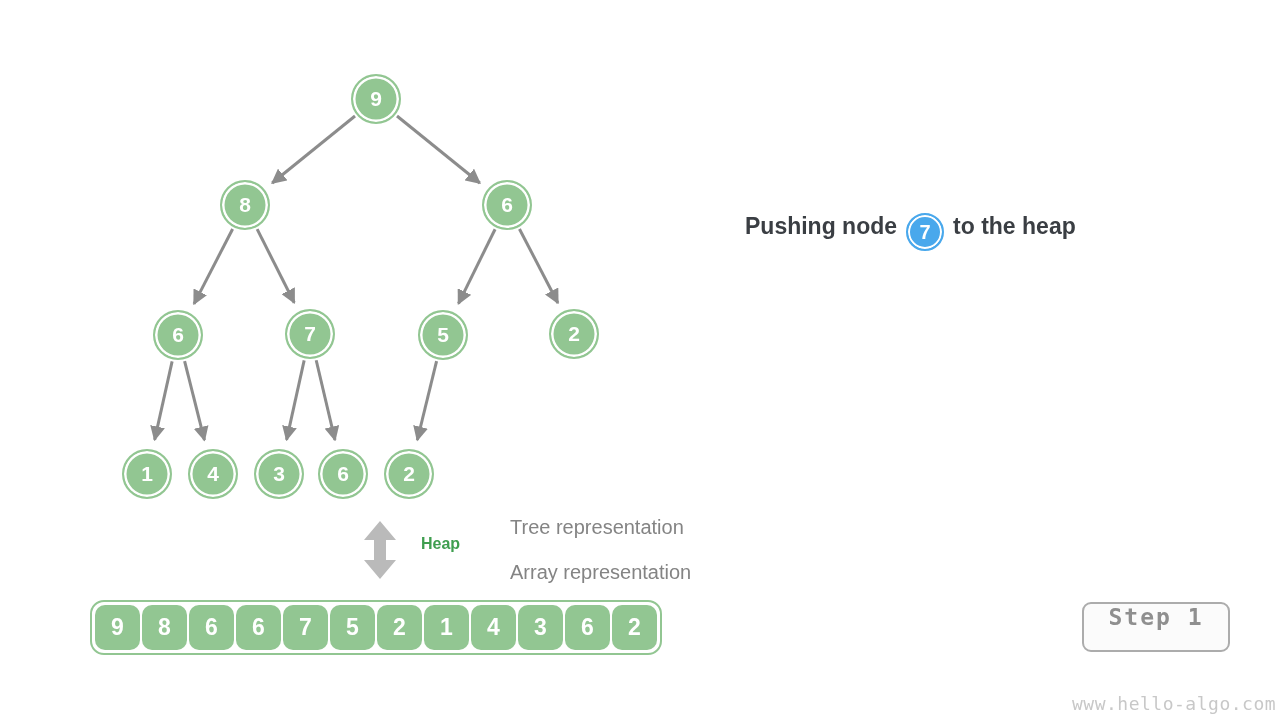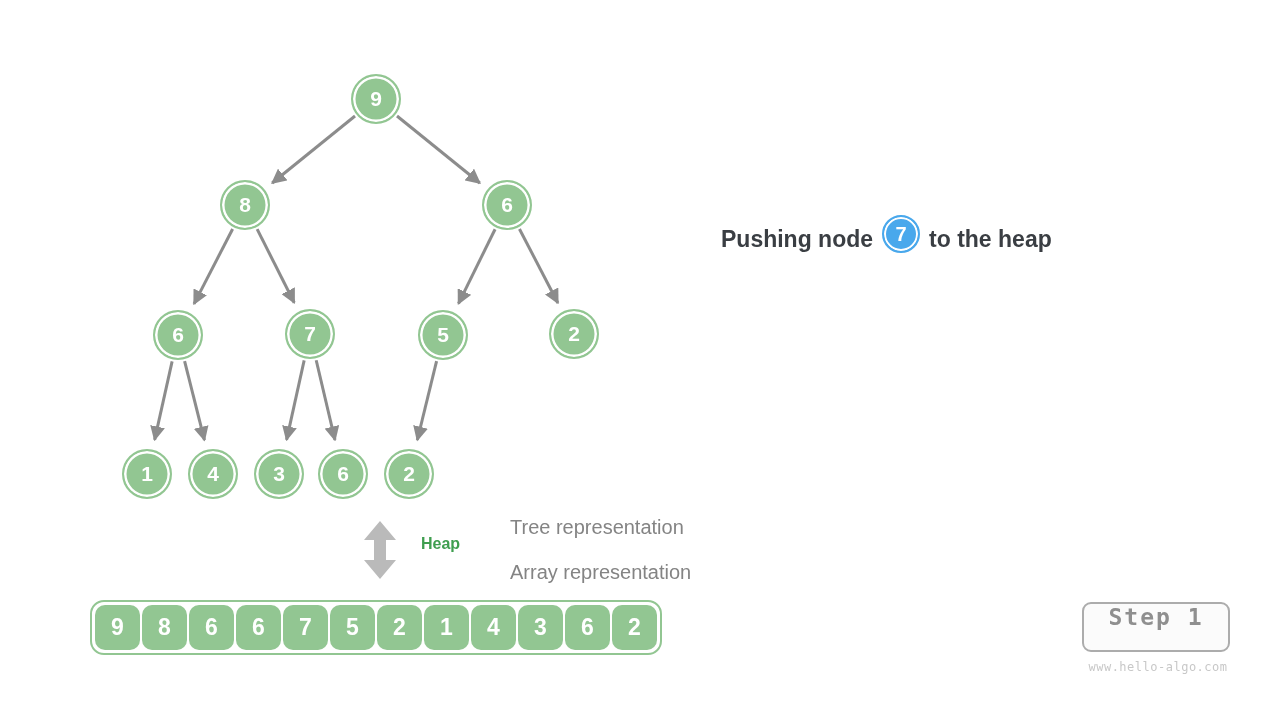--- a/index.html
+++ b/index.html
@@ -16,22 +16,22 @@
     border-radius: 50%;
     background: var(--node-fill);
     border: 2px solid var(--node-fill);
     box-shadow: inset 0 0 0 2.5px var(--node-ring);
     display: flex; align-items: center; justify-content: center;
     color: var(--node-text);
     font-size: 21px; font-weight: bold;
   }
 
   .caption {
-    position: absolute; left: 721px; top: 213px; height: 40px;
-    display: flex; align-items: flex-end; gap: 9px;
+    position: absolute; left: 745px; top: 213px; height: 40px;
+    display: flex; align-items: flex-start; gap: 9px;
     color: var(--caption-text);
     font-size: 23px; font-weight: bold; white-space: nowrap;
   }
   .pushed-badge {
     width: 38px; height: 38px; border-radius: 50%;
     background: var(--accent-blue);
     border: 2px solid var(--accent-blue);
     box-shadow: inset 0 0 0 2px #ffffff;
     display: flex; align-items: center; justify-content: center;
     color: #ffffff; font-size: 20px; font-weight: bold;
@@ -68,25 +68,25 @@
     background: var(--step-bg);
     border: 2px solid var(--step-border);
     border-radius: 9px;
     display: flex; align-items: flex-start; justify-content: center;
     color: var(--step-text);
     font-family: "DejaVu Sans Mono", "Liberation Mono", monospace;
     font-size: 23px; font-weight: bold; letter-spacing: 2px;
   }
 
   .watermark {
-    position: absolute; left: 1072px; top: 660px; width: 172px;
+    position: absolute; left: 1072px; top: 693px; width: 172px;
     text-align: center;
     color: var(--footer-gray);
     font-family: "DejaVu Sans Mono", "Liberation Mono", monospace;
-    font-size: 12px; letter-spacing: 0.5px; white-space: nowrap;
+    font-size: 18px; letter-spacing: 0.5px; white-space: nowrap;
   }
 </style>
 </head>
 <body>
 
 <div class="canvas">
 
   <svg class="edges-layer" width="1280" height="720" viewBox="0 0 1280 720">
     <defs>
       <marker id="arrowhead" viewBox="0 0 10 10" refX="9" refY="5" markerWidth="5" markerHeight="5" orient="auto-start-reverse">

